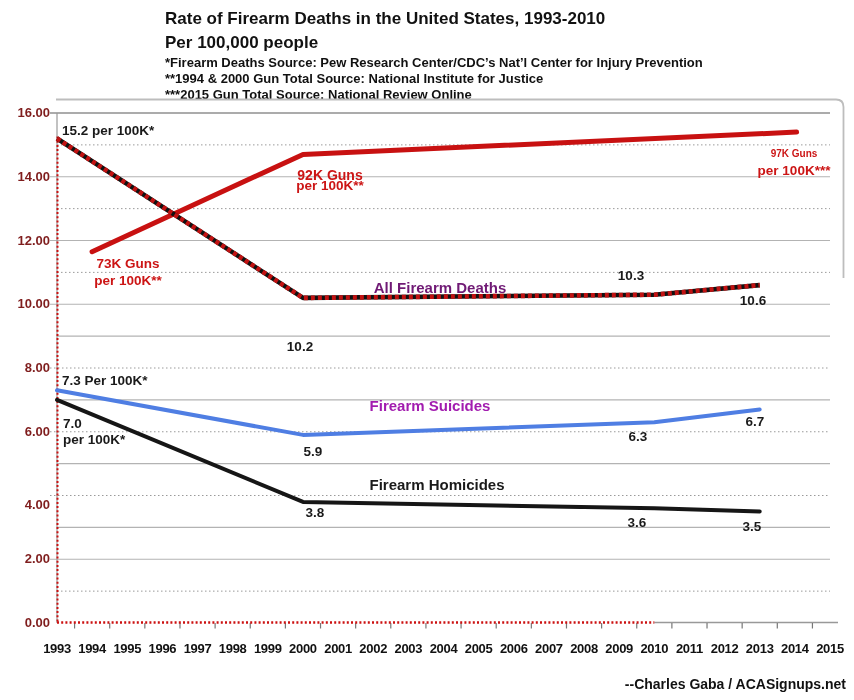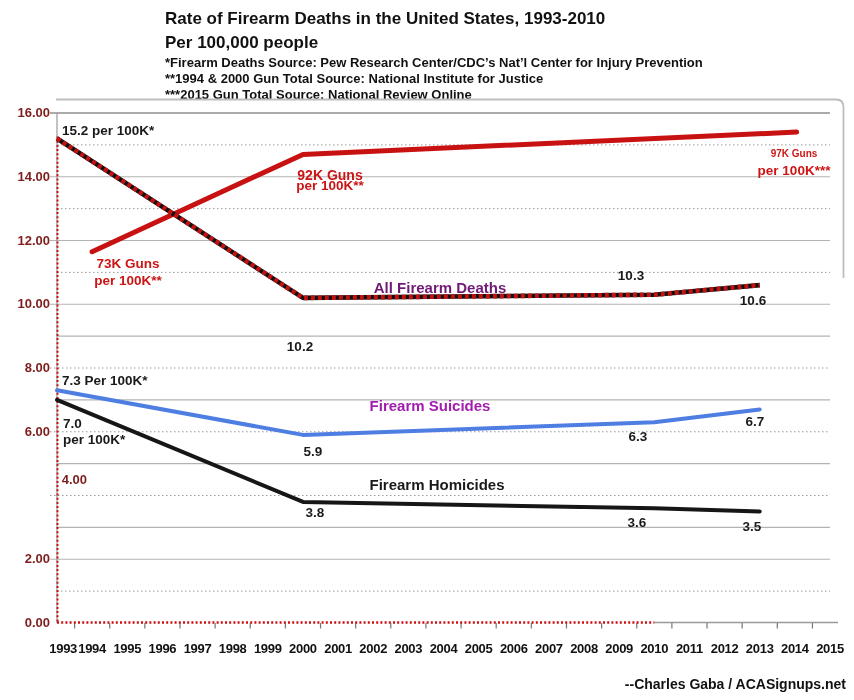--- a/index.html
+++ b/index.html
@@ -77,24 +77,24 @@
       <polyline points="57.0,399.9 303.0,501.9 654.3,508.3 759.7,511.4" fill="none" stroke="#161616" stroke-width="4" stroke-linejoin="round" stroke-linecap="round"></polyline>
     </svg>
 
   <div id="labels">
       <div class="ytick" style="top: 105px;">16.00</div>
       <div class="ytick" style="top: 168.75px;">14.00</div>
       <div class="ytick" style="top: 232.5px;">12.00</div>
       <div class="ytick" style="top: 296.25px;">10.00</div>
       <div class="ytick" style="top: 360px;">8.00</div>
       <div class="ytick" style="top: 423.75px;">6.00</div>
-      <div class="ytick" style="top: 472px; padding-left: 37px;">4.00</div>
+      <div class="ytick" style="top: 497px;">4.00</div>
       <div class="ytick" style="top: 551.25px;">2.00</div>
       <div class="ytick" style="top: 615px;">0.00</div>
-      <div class="xtick" style="left: 37px; text-align: right;">1993</div>
+      <div class="xtick" style="left: 37px;">1993</div>
       <div class="xtick" style="left: 72.1364px;">1994</div>
       <div class="xtick" style="left: 107.273px;">1995</div>
       <div class="xtick" style="left: 142.409px;">1996</div>
       <div class="xtick" style="left: 177.545px;">1997</div>
       <div class="xtick" style="left: 212.682px;">1998</div>
       <div class="xtick" style="left: 247.818px;">1999</div>
       <div class="xtick" style="left: 282.955px;">2000</div>
       <div class="xtick" style="left: 318.091px;">2001</div>
       <div class="xtick" style="left: 353.227px;">2002</div>
       <div class="xtick" style="left: 388.364px;">2003</div>

